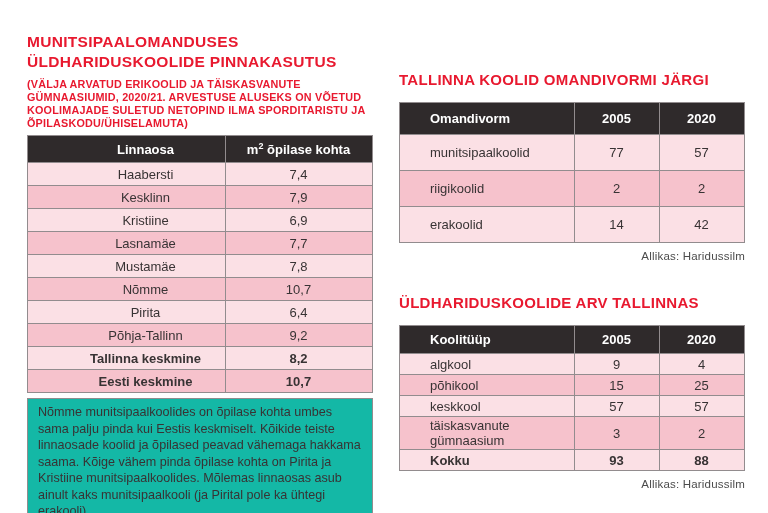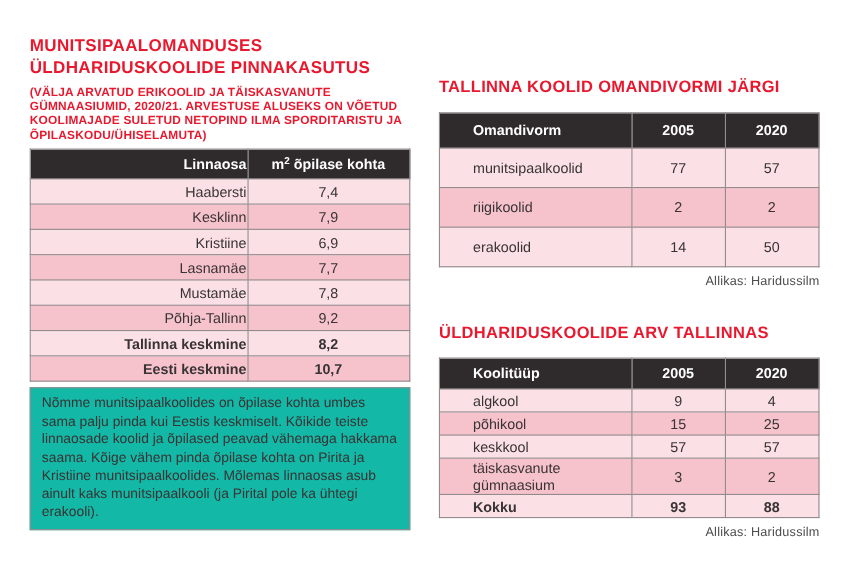--- a/index.html
+++ b/index.html
@@ -28,21 +28,21 @@
   th{background:#2f2a2b;color:#ffffff;font-size:13px;font-weight:bold;}
   td{color:#383334;font-size:13px;}
   tr.light td{background:#fbe0e5;}
   tr.dark td{background:#f6c2cc;}
   tr.bold td{font-weight:bold;}
 
   
   .ltable{margin-top:5px;}
   .ltable th{height:24px;}
   .ltable td{height:20px;}
-  .ltable .c1{text-align:right;padding-left:39px;}
+  .ltable .c1{text-align:center;padding-left:39px;}
   .ltable .c2{width:145px;text-align:center;padding-left:0;}
   .ltable sup{font-size:9px;vertical-align:super;line-height:0;}
 
   
   .rtable1{margin-top:14px;}
   .rtable1 th{height:29px;}
   .rtable1 td{height:33px;}
   .rtable2{margin-top:14px;}
   .rtable2 th{height:25px;}
   .rtable2 td{height:18px;}
@@ -93,20 +93,28 @@
           </tr>
         <tr class="dark">
             <td class="c1">Lasnamäe</td>
             <td class="c2">7,7</td>
           </tr>
         <tr class="light">
             <td class="c1">Mustamäe</td>
             <td class="c2">7,8</td>
           </tr>
         <tr class="dark">
+            <td class="c1">Nõmme</td>
+            <td class="c2">10,7</td>
+          </tr>
+        <tr class="light">
+            <td class="c1">Pirita</td>
+            <td class="c2">6,4</td>
+          </tr>
+        <tr class="dark">
             <td class="c1">Põhja-Tallinn</td>
             <td class="c2">9,2</td>
           </tr>
         <tr class="light bold">
             <td class="c1">Tallinna keskmine</td>
             <td class="c2">8,2</td>
           </tr>
         <tr class="dark bold">
             <td class="c1">Eesti keskmine</td>
             <td class="c2">10,7</td>
@@ -136,21 +144,21 @@
             <td class="cn">57</td>
           </tr>
         <tr class="dark">
             <td class="c1">riigikoolid</td>
             <td class="cn">2</td>
             <td class="cn">2</td>
           </tr>
         <tr class="light">
             <td class="c1">erakoolid</td>
             <td class="cn">14</td>
-            <td class="cn">50</td>
+            <td class="cn">42</td>
           </tr>
       </tbody>
     </table>
     <div class="source src2">Allikas: Haridussilm</div>
 
     <h2 class="section-title title-gap">ÜLDHARIDUSKOOLIDE ARV TALLINNAS</h2>
 
     <table class="rtable2">
       <thead>
         <tr>

